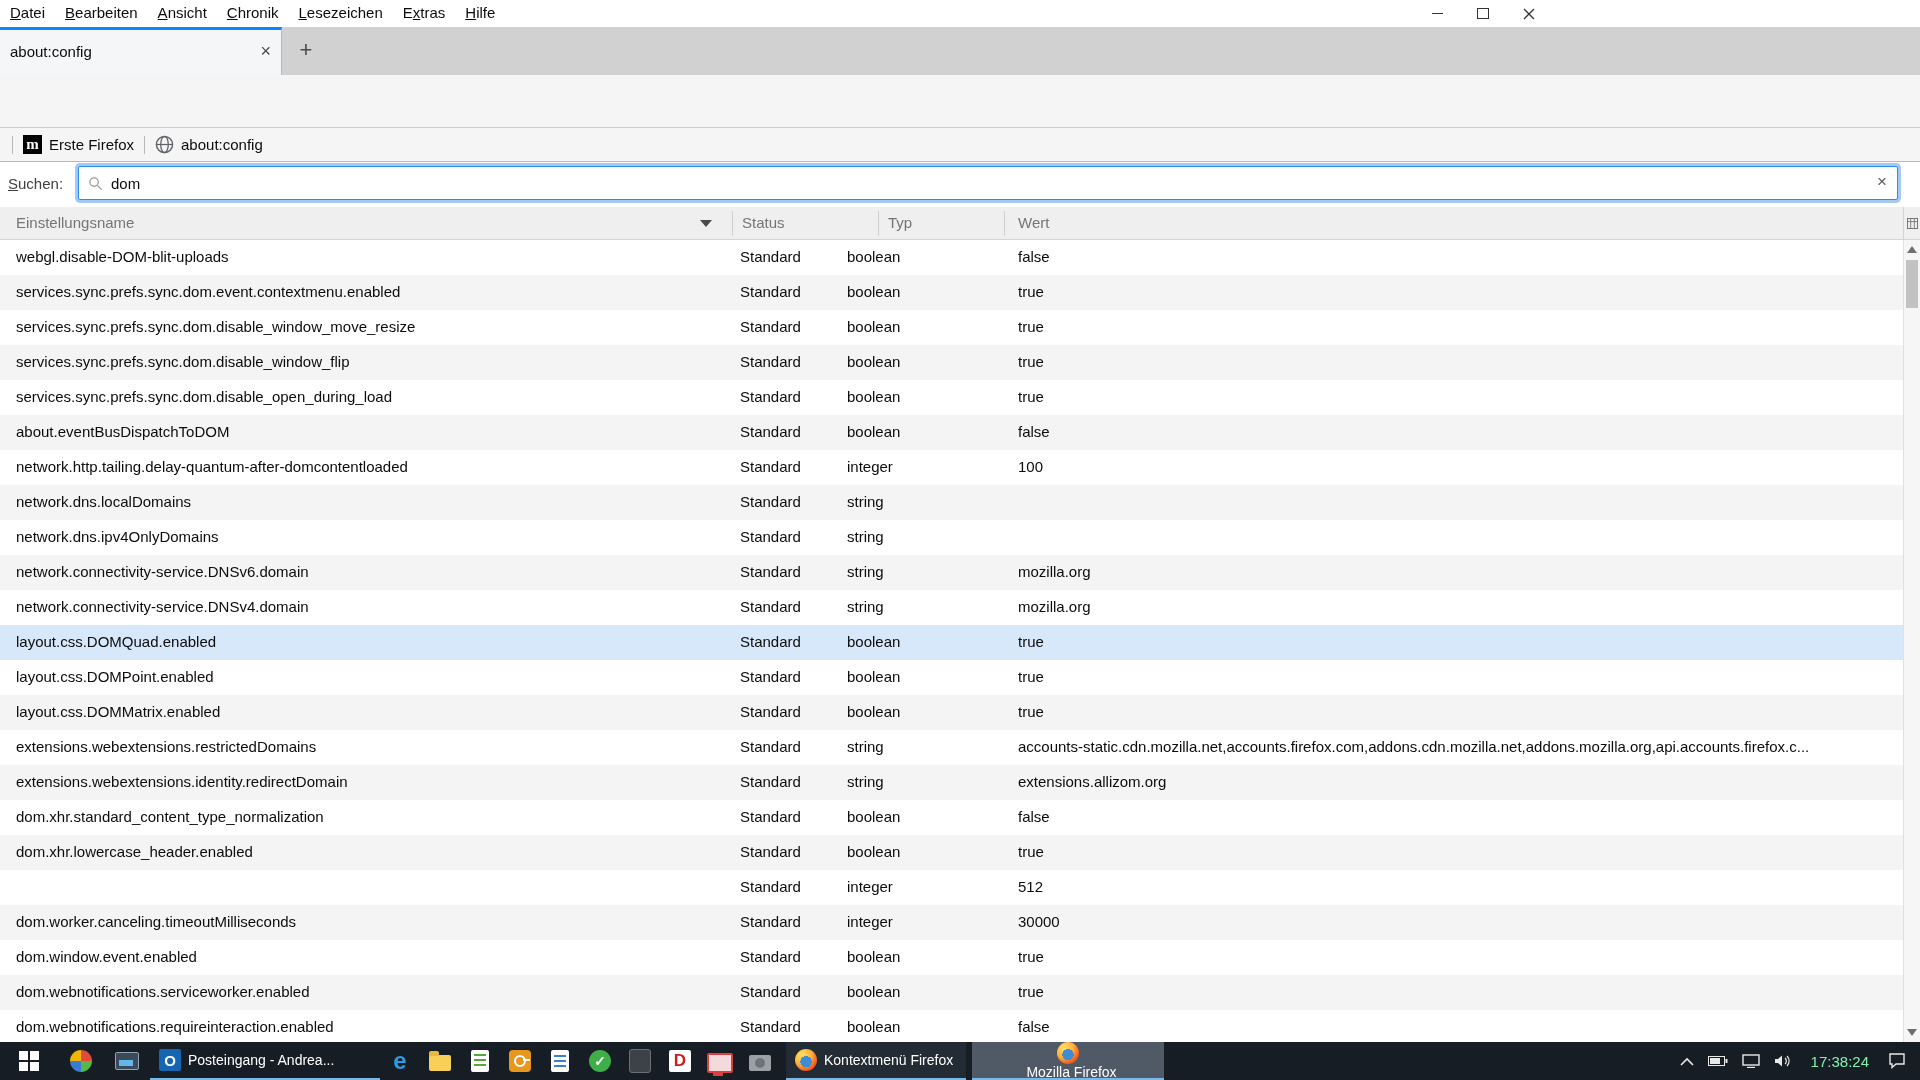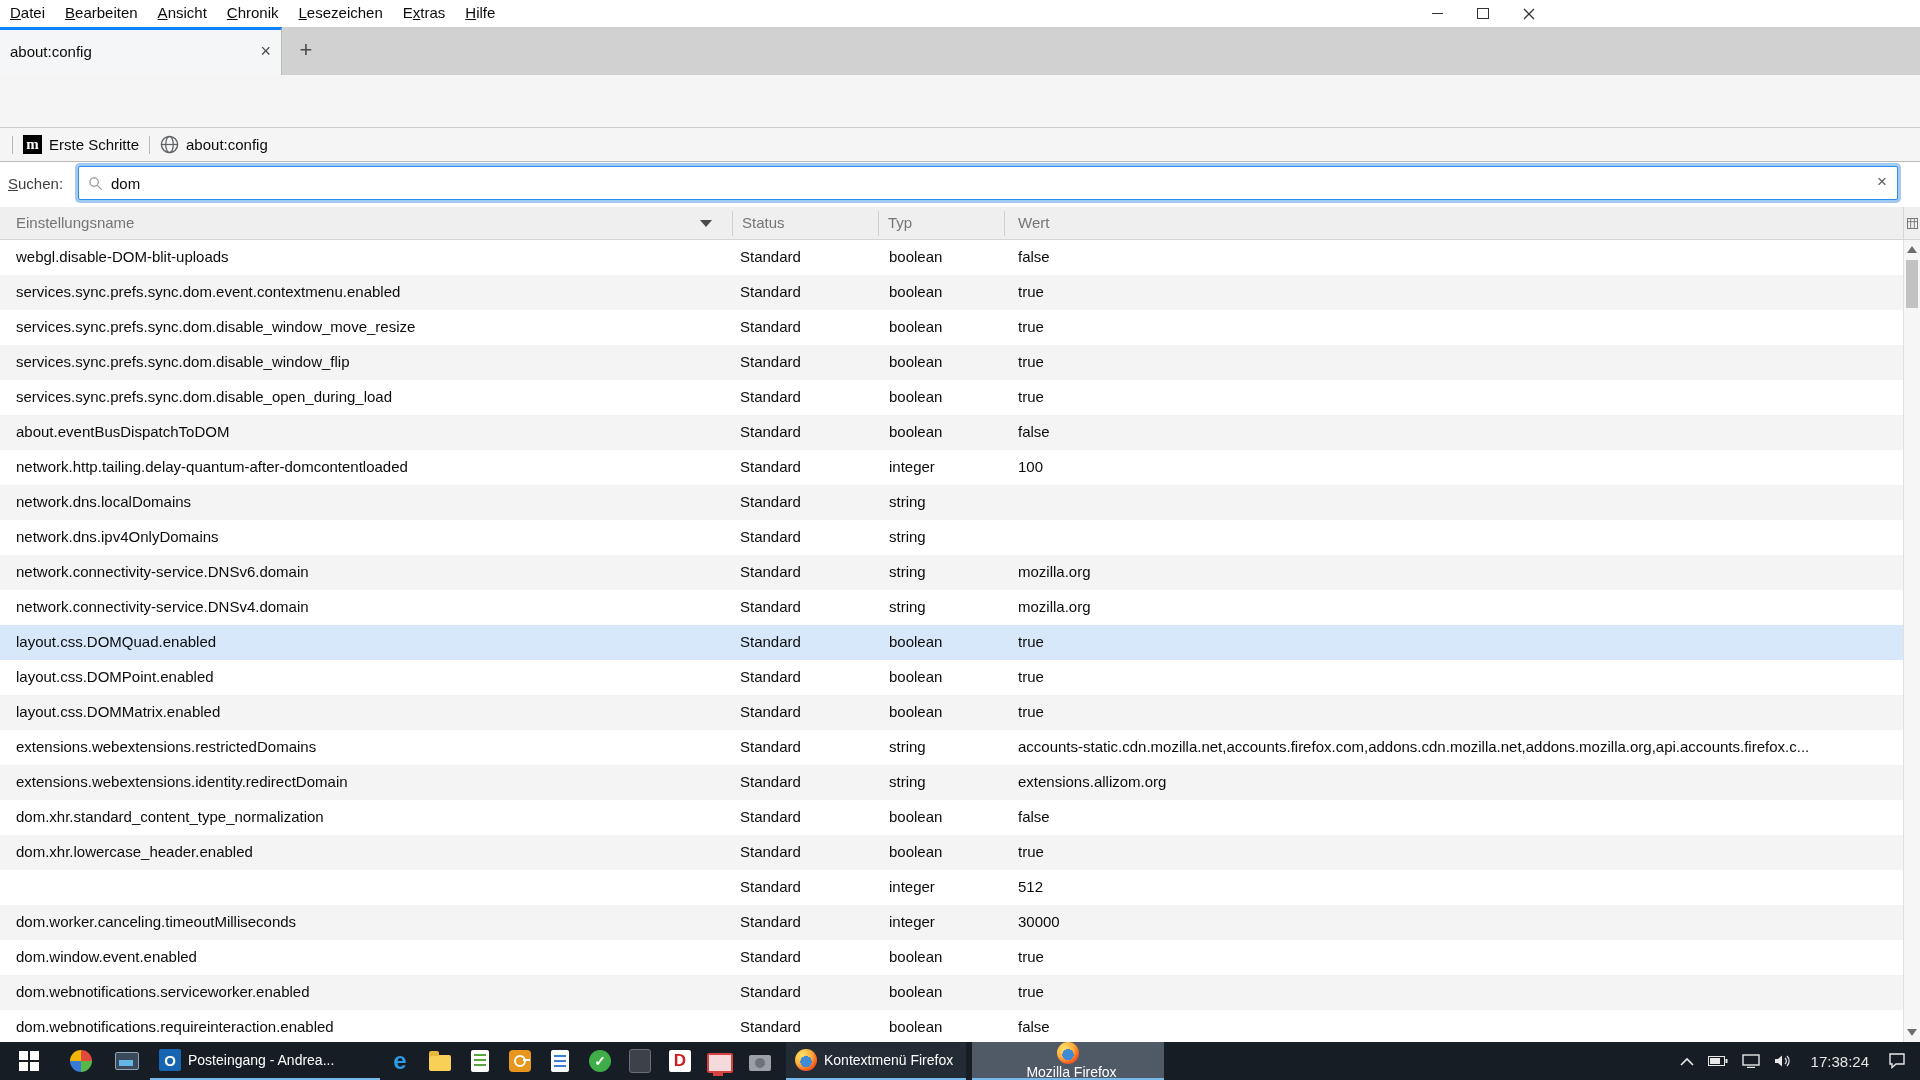--- a/index.html
+++ b/index.html
@@ -60,21 +60,21 @@
   .hsep{position:absolute;top:4px;width:1px;height:25px;background:#cfcfcf;}
   #sortarrow{position:absolute;left:700px;top:13px;width:0;height:0;
     border-left:6px solid transparent;border-right:6px solid transparent;border-top:7px solid #4a4a4a;}
   #tbody{position:absolute;left:0;top:78px;width:1903px;height:802px;overflow:hidden;}
   .prow{position:relative;width:1903px;height:35px;background:#fff;}
   .prow.alt{background:#f4f4f4;}
   .prow.sel{background:#d7e8fa;}
   .pcell{position:absolute;top:8px;font-size:15px;color:#0c0c0d;white-space:nowrap;overflow:hidden;}
   .c-name{left:16px;width:690px;}
   .c-status{left:740px;width:130px;}
-  .c-type{left:889px;width:110px;}
+  .c-type{left:847px;width:110px;}
   .c-value{left:1018px;width:872px;}
   
   #colpicker{position:absolute;right:0;top:45px;width:17px;height:33px;background:#efefef;
     border-bottom:1px solid #d4d4d4;border-left:1px solid #d4d4d4;box-sizing:border-box;
     display:flex;align-items:center;justify-content:center;}
   #vscroll{position:absolute;right:0;top:78px;width:17px;height:802px;background:#f6f6f6;
     border-left:1px solid #e0e0e0;box-sizing:border-box;}
   .sarrow{position:absolute;left:3px;width:0;height:0;border-left:5px solid transparent;border-right:5px solid transparent;}
   .sarrow.up{top:6px;border-bottom:7px solid #6e6e6e;}
   .sarrow.down{bottom:6px;border-top:7px solid #6e6e6e;}
@@ -87,21 +87,21 @@
   .applabel{font-size:14px;color:#fff;margin-left:7px;white-space:nowrap;overflow:hidden;}
   .running{border-bottom:2px solid #76b9ed;}
   .tb-appbtn{padding:0 9px;}
   #tb-firefox-active{background:#505a66;flex-direction:column;}
   #tb-kontext{background:#232b34;}
   .fxtask{width:22px;height:22px;border-radius:50%;flex:none;
     background:radial-gradient(circle at 50% 58%,#3f8bd5 0 33%,rgba(0,0,0,0) 34%),
     radial-gradient(circle at 32% 28%,#ffe066,#ffb13e 42%,#f25c1e 72%,#d43a2f 100%);}
   #tray{margin-left:auto;display:flex;align-items:center;height:38px;}
   #tray .ti{margin:0 7px;display:flex;align-items:center;}
-  #clock{font-size:15px;color:#e5e5e5;margin:0 12px;}
+  #clock{font-size:15px;color:#86efac;margin:0 12px;}
   
   .edgeE{font-size:24px;font-weight:bold;color:#2e9be6;line-height:24px;}
   .folderY{width:22px;height:16px;background:#f8cf57;border-radius:2px;position:relative;margin-top:4px;}
   .folderY:before{content:"";position:absolute;left:0;top:-4px;width:10px;height:5px;background:#e8b93e;border-radius:2px 2px 0 0;}
   .pin{width:22px;height:22px;border-radius:50%;
     background:conic-gradient(#e24b3b 0 90deg,#58b847 90deg 180deg,#3a7bd5 180deg 270deg,#f2b705 270deg 360deg);}
   .monchart{width:22px;height:16px;background:#3a4a5a;border:1px solid #8fa3b5;border-radius:2px;position:relative;}
   .monchart i{position:absolute;left:3px;bottom:3px;width:14px;height:6px;background:#63b6e8;}
   .outlookO{width:22px;height:22px;background:#1565b3;border-radius:2px;color:#fff;font-weight:bold;
     font-size:15px;display:flex;align-items:center;justify-content:center;}
@@ -241,21 +241,21 @@
     <svg width="20" height="18" viewBox="0 0 20 18">
       <path d="M1 2 H19 M1 9 H19 M1 16 H19" stroke="#4a4a4a" stroke-width="2.4"></path>
     </svg>
   </div>
 </div>
 
 <div id="bookmarksbar">
   <span class="bmsep" style="margin-left:12px"></span>
   <div class="bmitem">
     <span class="micon">m</span>
-    <span>Erste Schritte</span>
+    <span>Erste Firefox</span>
   </div>
   <span class="bmsep"></span>
   <div class="bmitem">
     <span class="glb">
       <svg width="19" height="19" viewBox="0 0 20 20">
         <circle cx="10" cy="10" r="8.5" fill="none" stroke="#5f6368" stroke-width="1.5"></circle>
         <ellipse cx="10" cy="10" rx="4" ry="8.5" fill="none" stroke="#5f6368" stroke-width="1.3"></ellipse>
         <path d="M1.5 10 H18.5" stroke="#5f6368" stroke-width="1.3"></path>
       </svg>
     </span>

